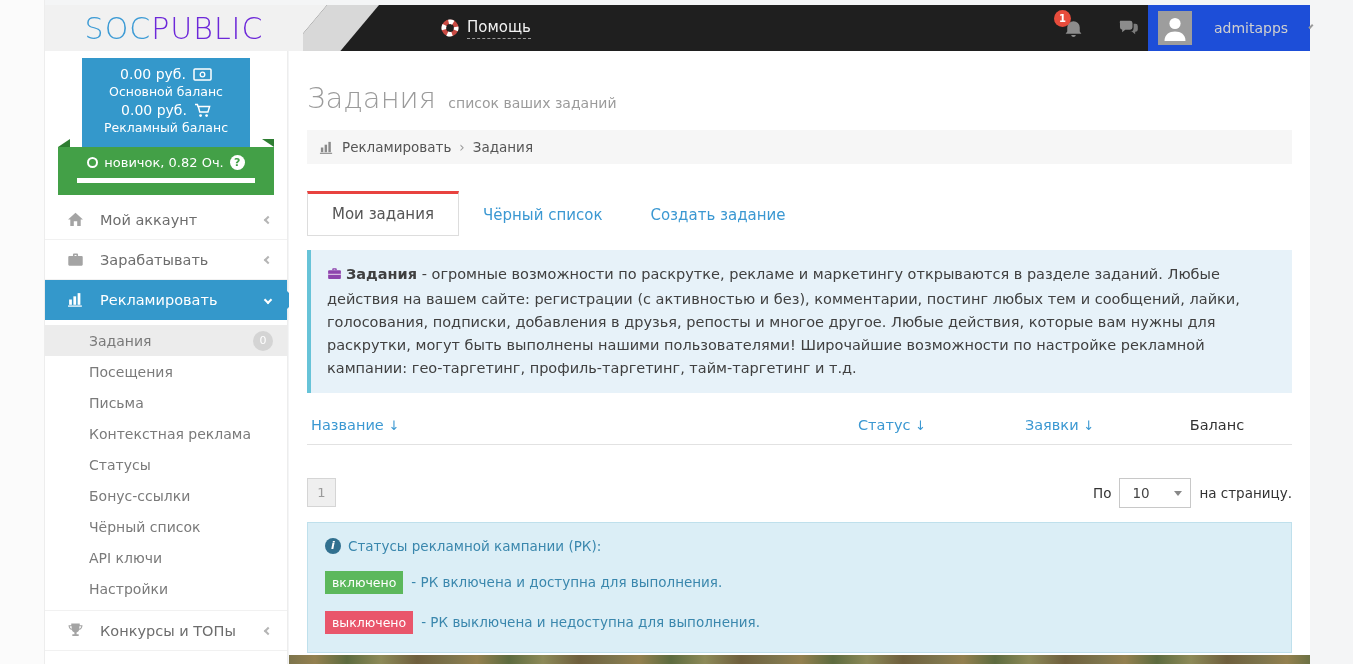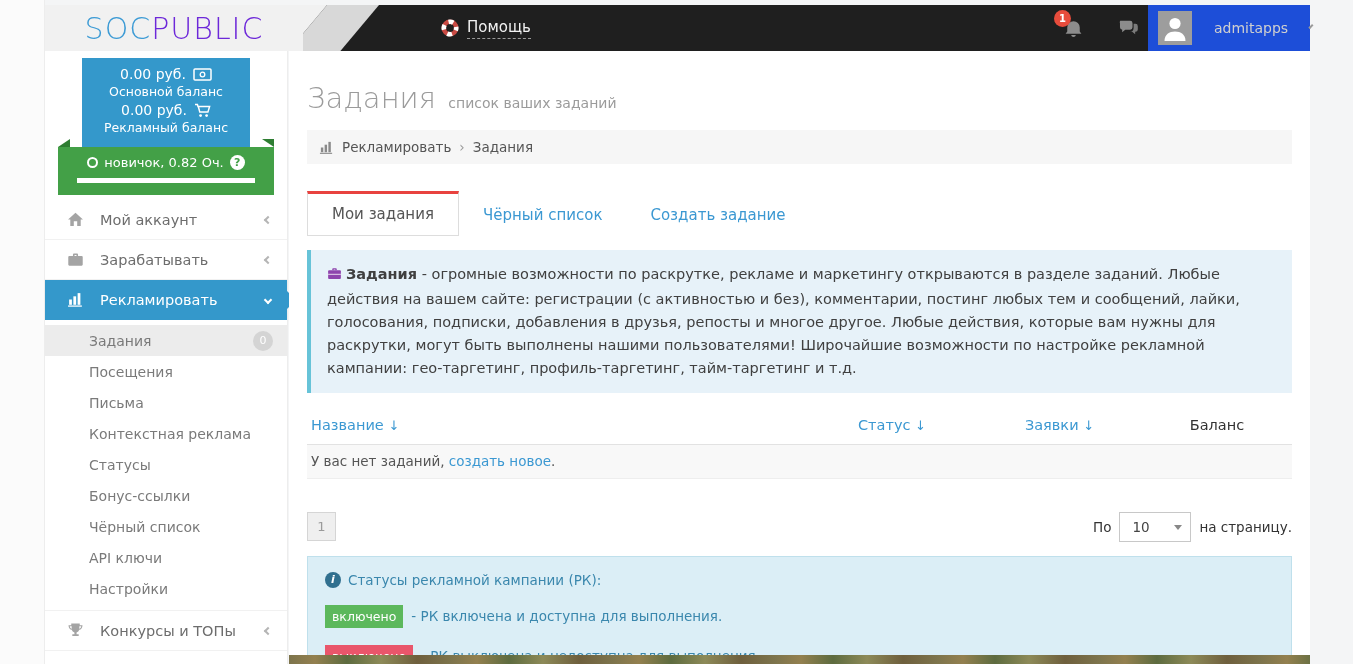--- a/index.html
+++ b/index.html
@@ -312,24 +312,20 @@
       <span>Статус</span>
       <span class="sort-arrow">↓</span>
     </div>
     <div class="th th-zayavki">
       <span>Заявки</span>
       <span class="sort-arrow">↓</span>
     </div>
     <div class="th-balance">Баланс</div>
   </div>
 
-  <div class="tbl-empty-row">
-    <span>У вас нет заданий,</span>&nbsp;
-    <span class="link">создать новое</span><span>.</span>
-  </div>
 
   <div class="pager">
     <div class="page-btn">1</div>
     <div class="per-page">
       <span>По</span>
       <div class="select">
         <span>10</span>
         <span class="sel-arrow"></span>
       </div>
       <span>на страницу.</span>

